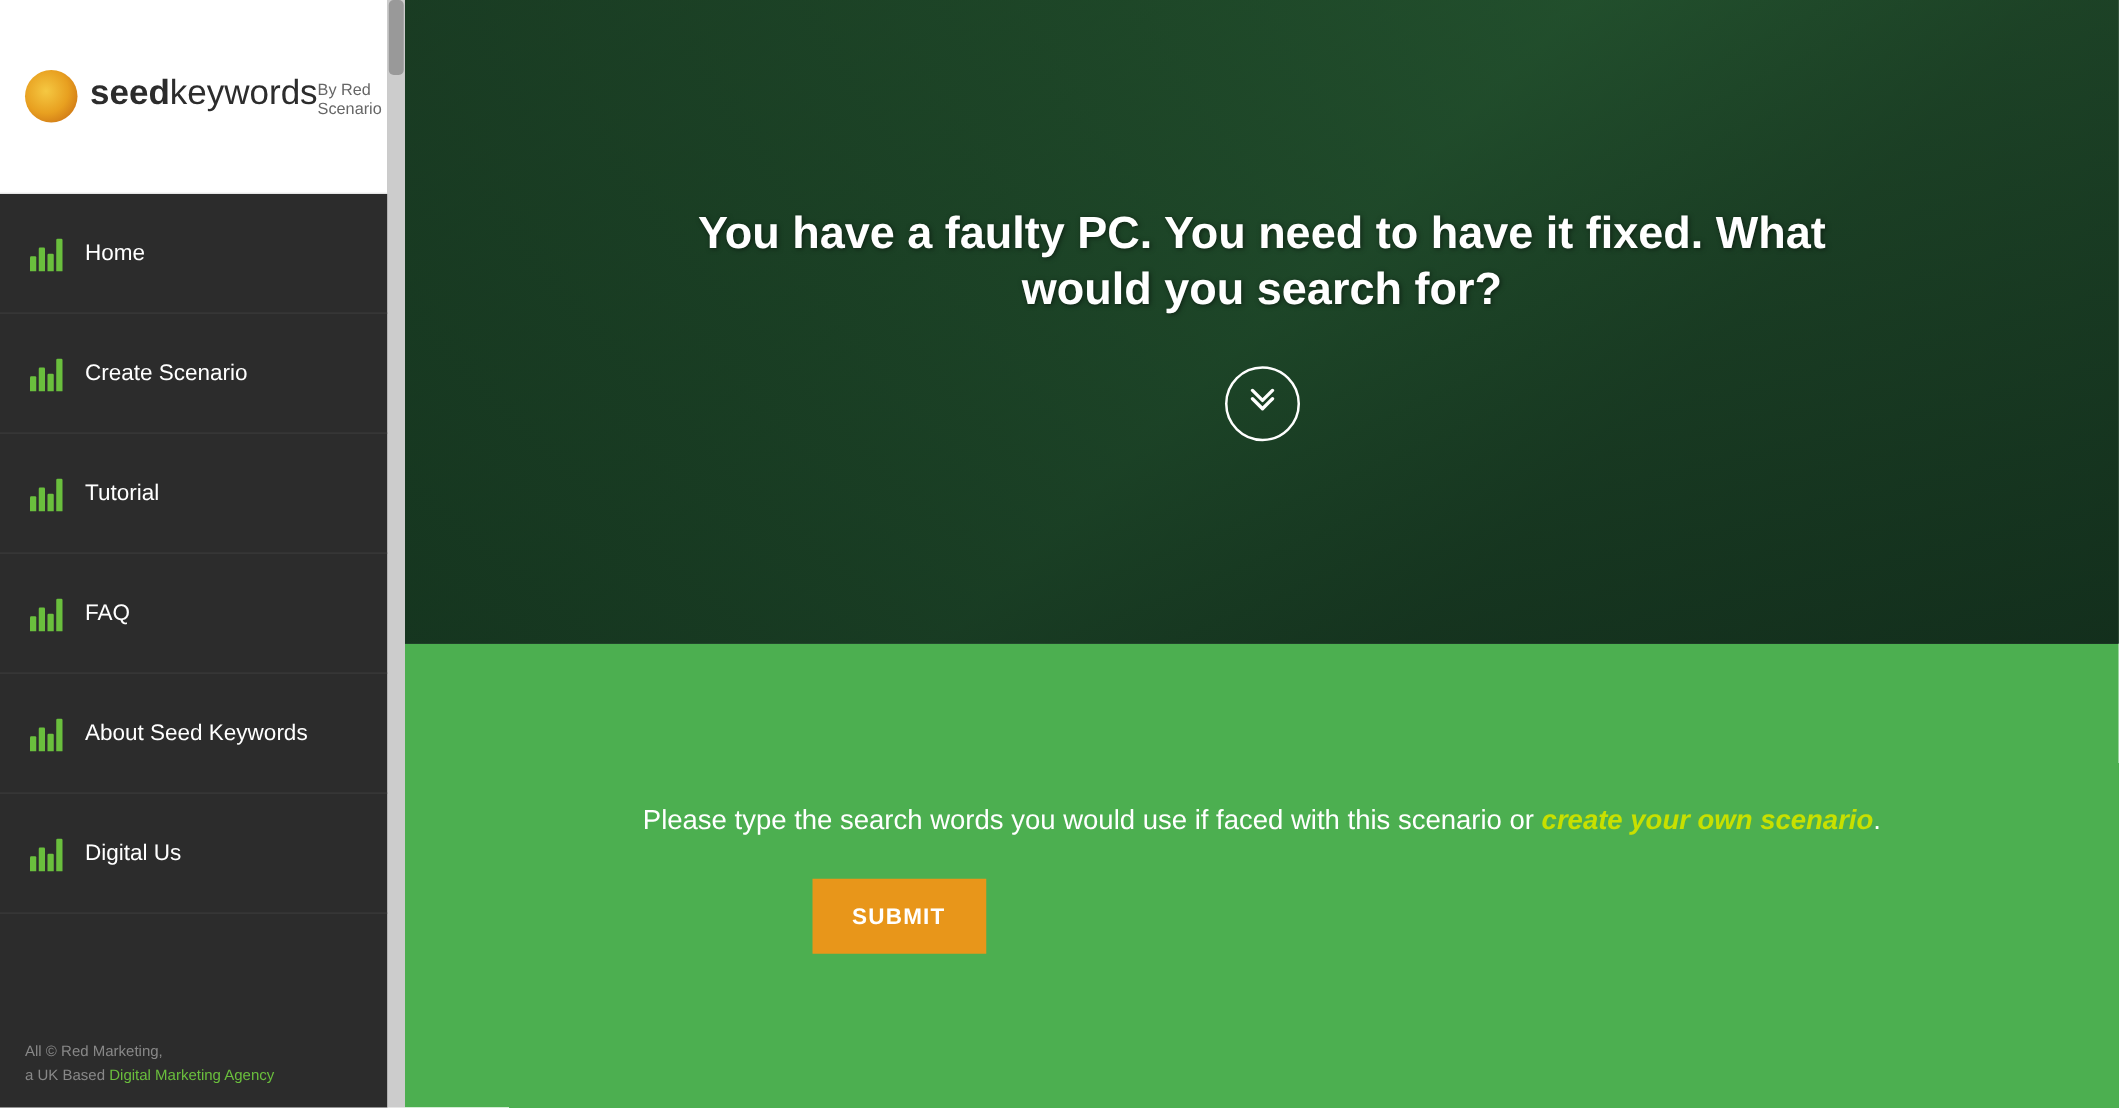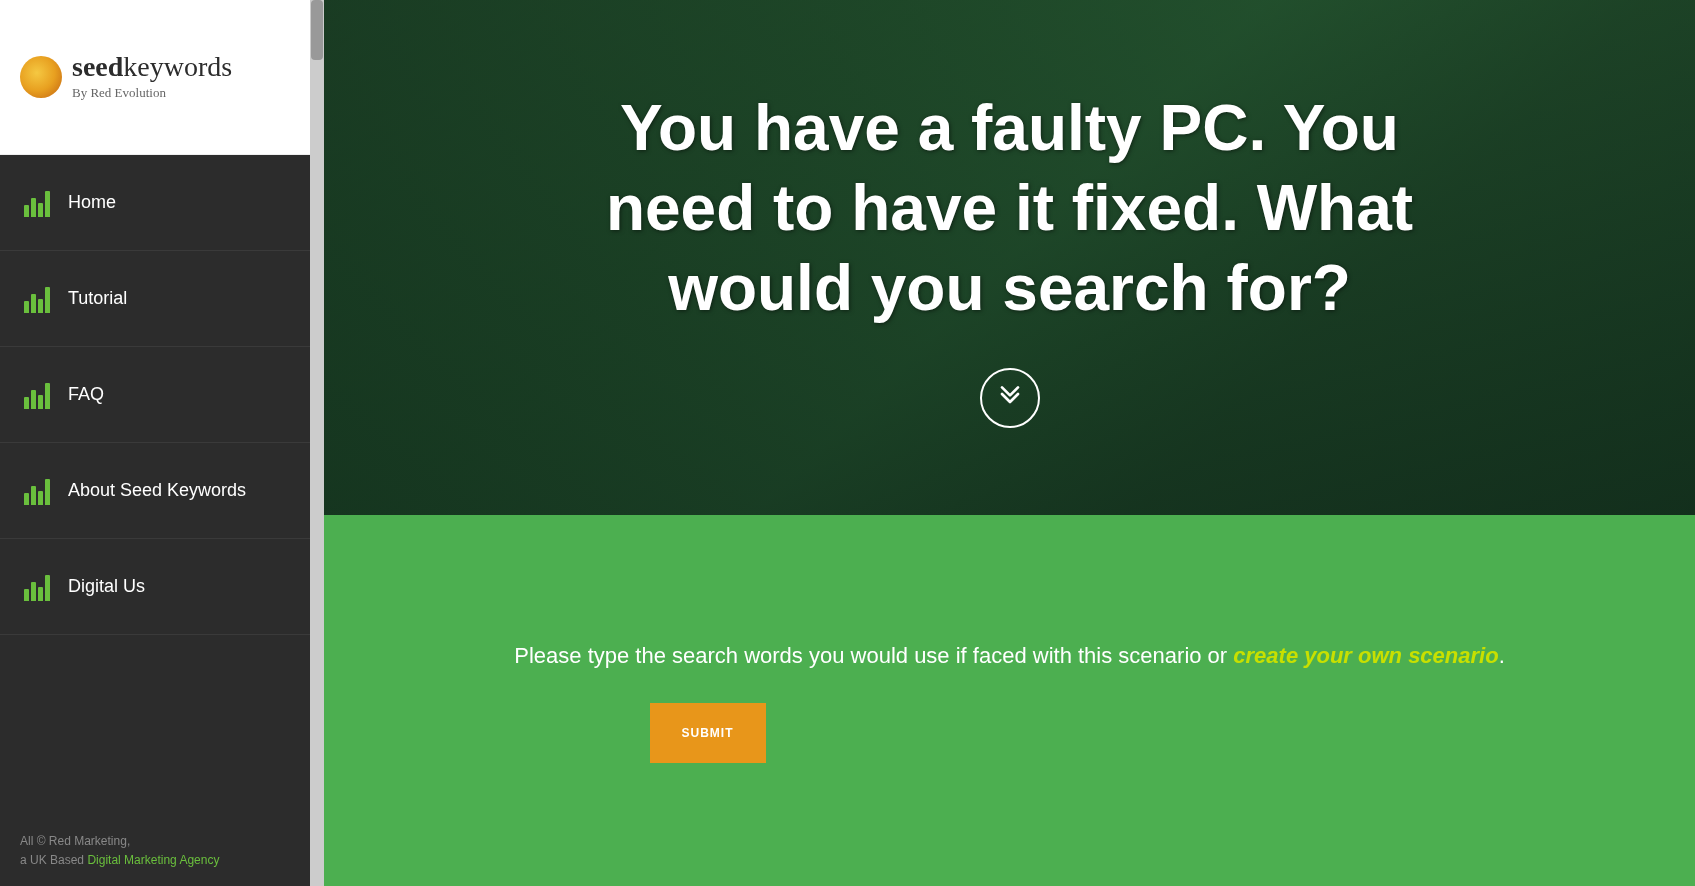--- a/index.html
+++ b/index.html
@@ -29,22 +29,20 @@
       width: 42px;
       height: 42px;
       border-radius: 50%;
       background: radial-gradient(circle at 40% 40%, #f5c842, #e8a020, #c06010);
       margin-right: 10px;
       flex-shrink: 0;
     }
 
     .logo-text-wrap {
       display: flex;
-      flex-direction: column;
-      font-family: Liberation Serif, serif;
     }
 
     .logo-text {
       font-size: 28px;
       font-weight: 400;
       color: #2c2c2c;
       line-height: 1;
     }
 
     .logo-text strong {
@@ -175,21 +173,21 @@
 
     .hero-content {
       position: relative;
       z-index: 2;
       text-align: center;
       padding: 40px;
       max-width: 1000px;
     }
 
     .hero-title {
-      font-size: 64px;
+      font-size: 36px;
       font-weight: 700;
       color: #fff;
       line-height: 1.25;
       text-shadow: 1px 1px 4px rgba(0,0,0,0.5);
       margin-bottom: 40px;
     }
 
     .scroll-icon {
       width: 60px;
       height: 60px;
@@ -247,54 +245,63 @@
       color: #aaa;
       background: #f5f5f0;
       border: none;
       outline: none;
       letter-spacing: 1px;
     }
 
     .submit-btn {
       background: #e8961a;
       color: #fff;
-      font-size: 12px;
+      font-size: 18px;
       font-weight: 700;
       letter-spacing: 1px;
       border: none;
       padding: 12px 32px;
       cursor: pointer;
     }
   </style>
 </head>
 <body>
 
 <div id="sidebar">
   <div id="logo-area">
     <div class="logo-icon"></div>
     <div class="logo-text-wrap">
       <div class="logo-text">
         <strong>seed</strong><span>keywords</span>
       </div>
-      <div class="logo-subtext">By Red Evolution</div>
+      <div class="logo-subtext">By Red Scenario</div>
     </div>
   </div>
 
   <nav>
 
     <a class="nav-item" href="#">
       <div class="nav-icon">
         <div class="bar" style="height:40%"></div>
         <div class="bar" style="height:65%"></div>
         <div class="bar" style="height:50%"></div>
         <div class="bar" style="height:90%"></div>
       </div>
       <span class="nav-label">Home</span>
     </a>
 
+    <a class="nav-item" href="#">
+      <div class="nav-icon">
+        <div class="bar" style="height:40%"></div>
+        <div class="bar" style="height:65%"></div>
+        <div class="bar" style="height:50%"></div>
+        <div class="bar" style="height:90%"></div>
+      </div>
+      <span class="nav-label">Create Scenario</span>
+    </a>
 
 
     <a class="nav-item" href="#">
       <div class="nav-icon">
         <div class="bar" style="height:40%"></div>
         <div class="bar" style="height:65%"></div>
         <div class="bar" style="height:50%"></div>
         <div class="bar" style="height:90%"></div>
       </div>
       <span class="nav-label">Tutorial</span>

